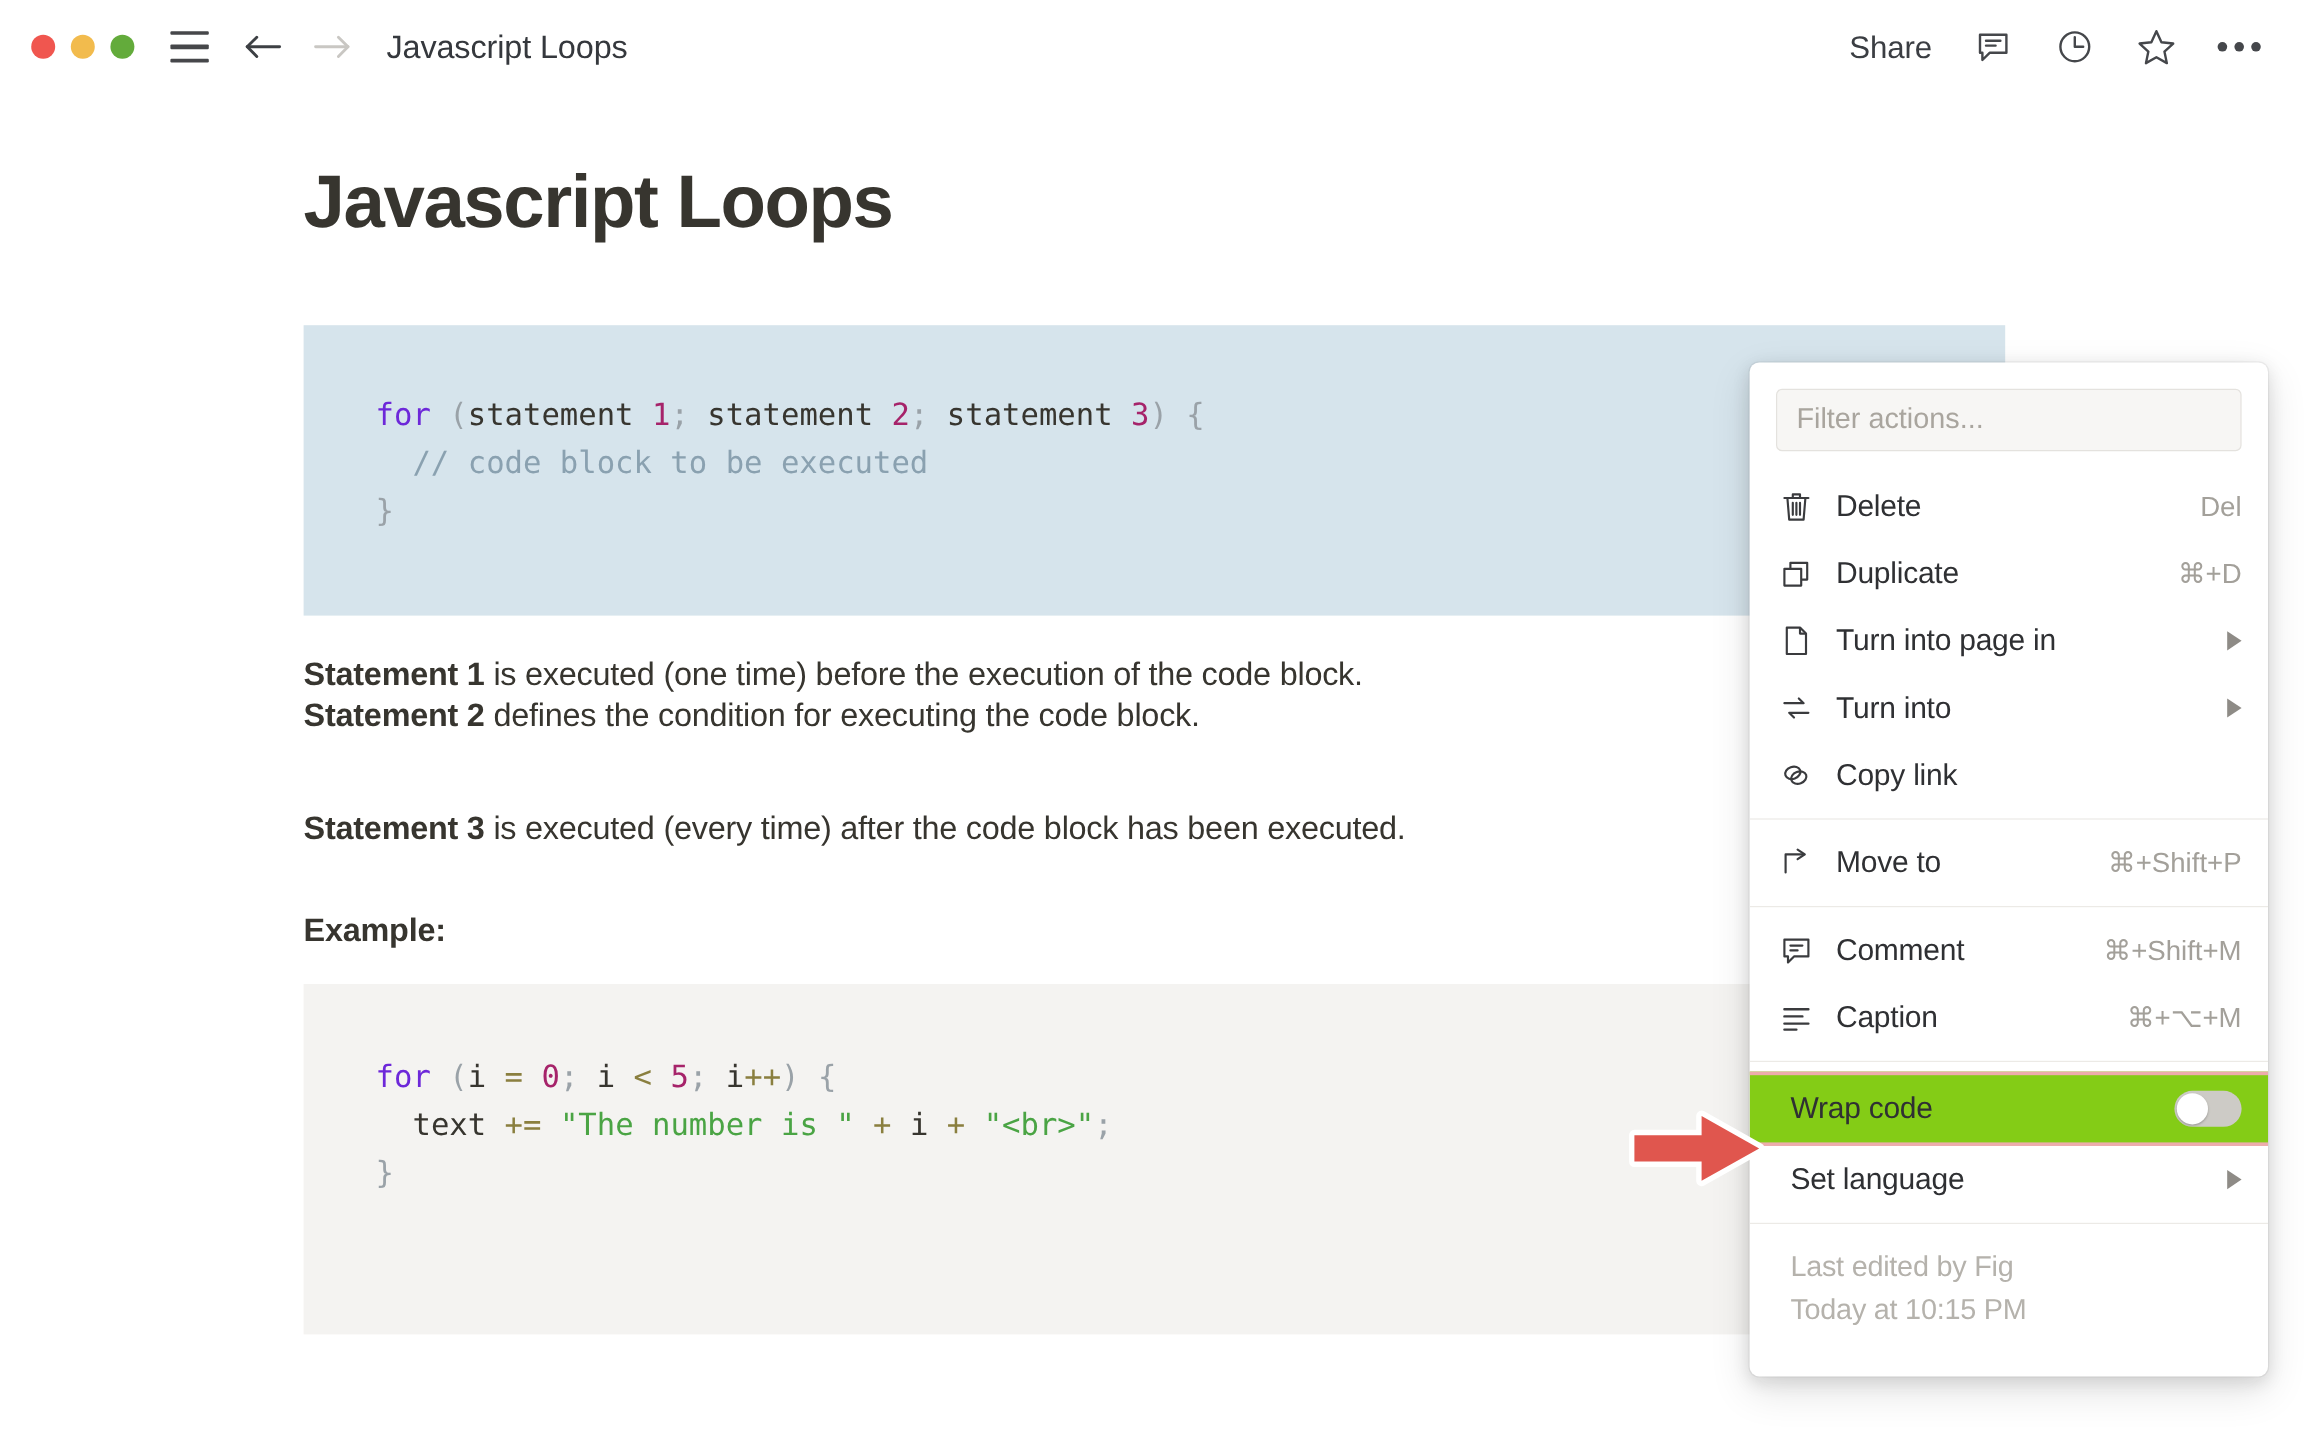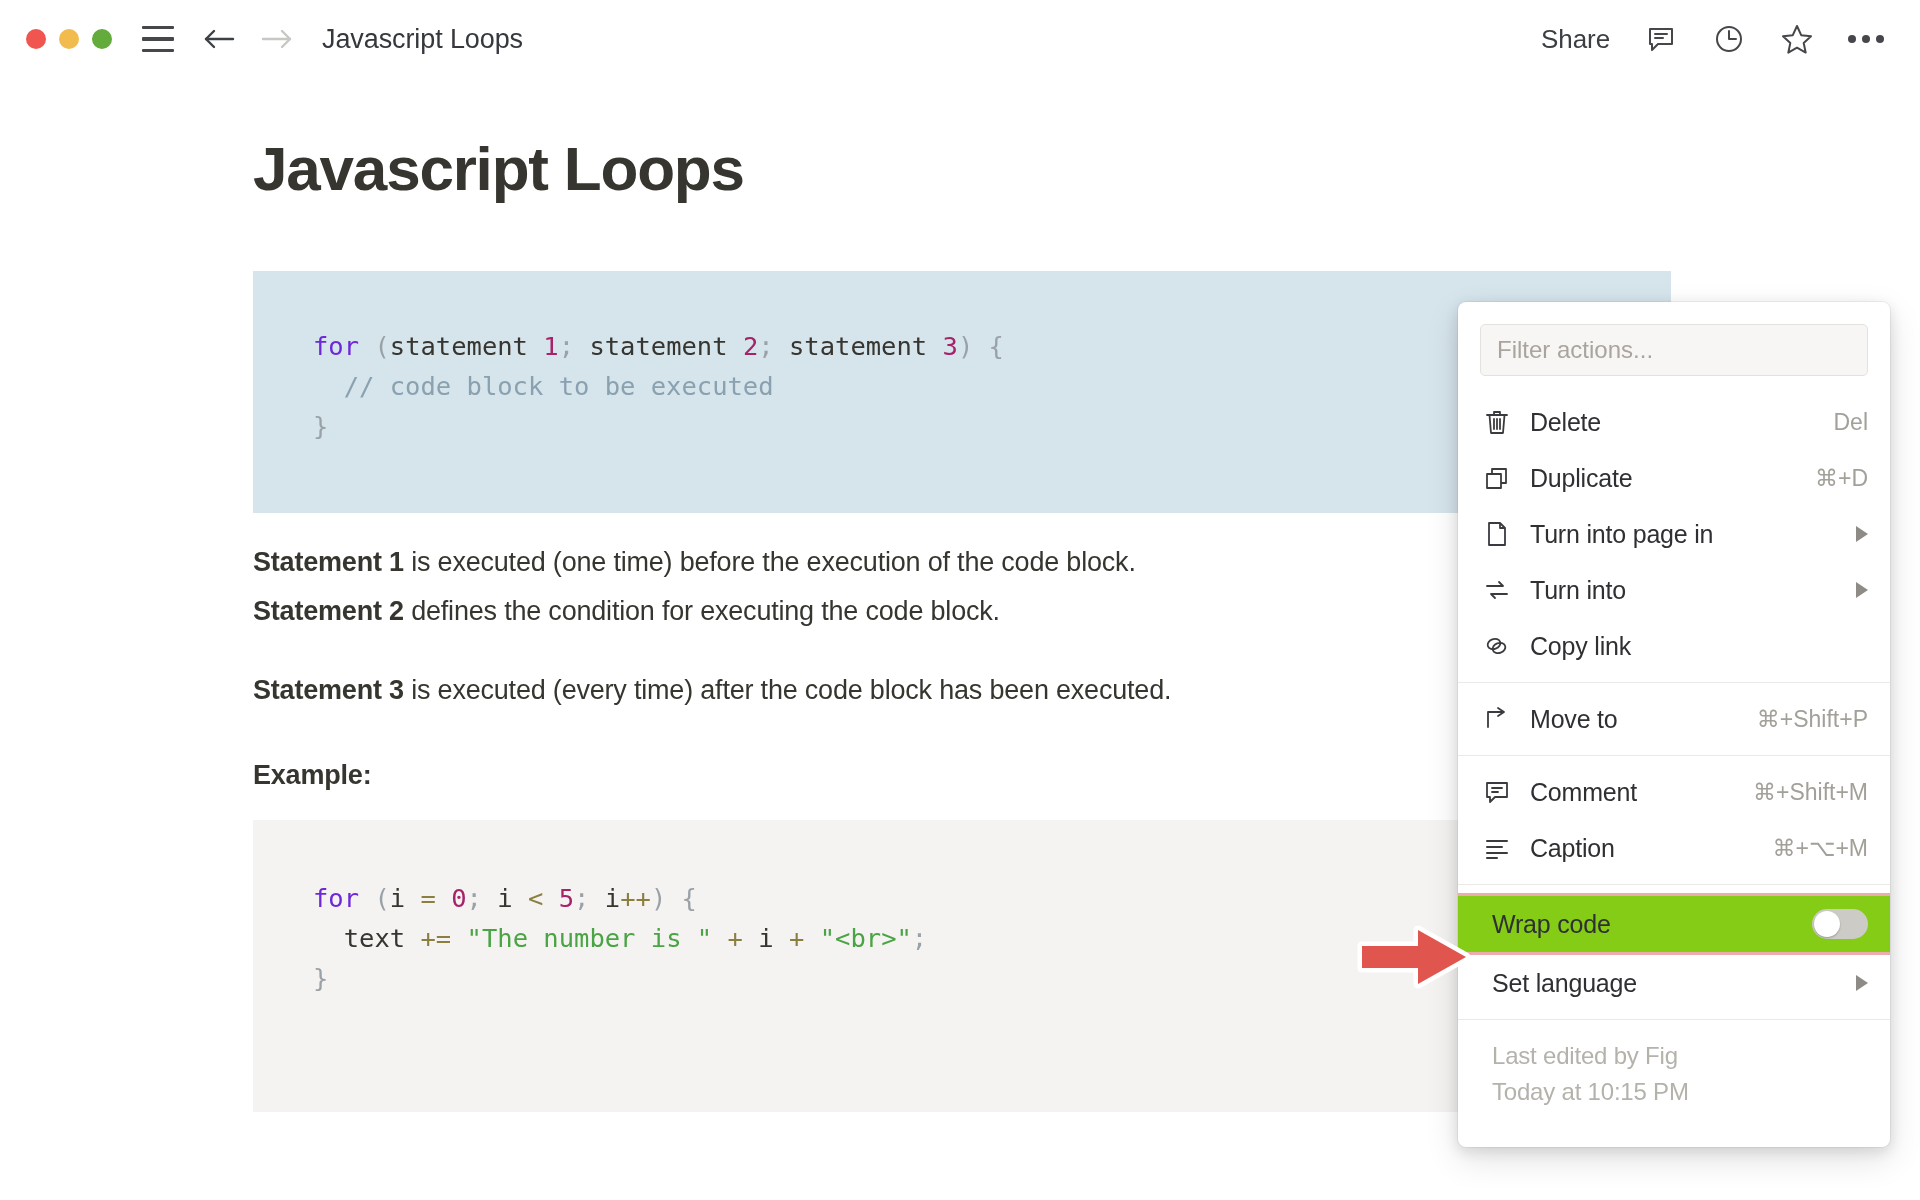--- a/index.html
+++ b/index.html
@@ -134,21 +134,21 @@
     position: absolute;
     left: 253px;
     font-size: 27px;
     line-height: 38px;
     color: #37352f;
     letter-spacing: -0.2px;
     white-space: nowrap;
   }
   .para b { font-weight: bold; }
   .p1 { top: 465px; }
-  .p2 { top: 514px; }
+  .p2 { top: 499px; }
   .p3 { top: 593px; }
 
   .example-label {
     position: absolute;
     left: 253px; top: 682px;
     font-size: 27px;
     font-weight: bold;
     color: #37352f;
     letter-spacing: -0.2px;
   }

